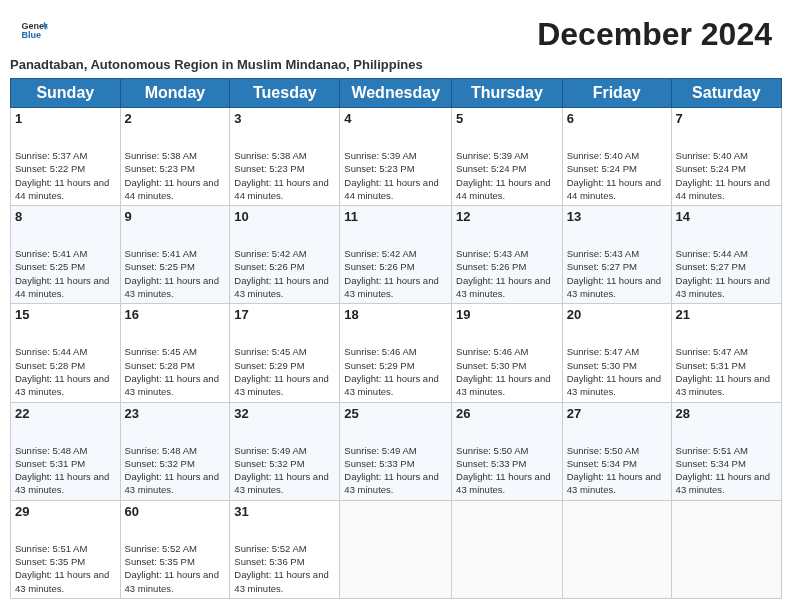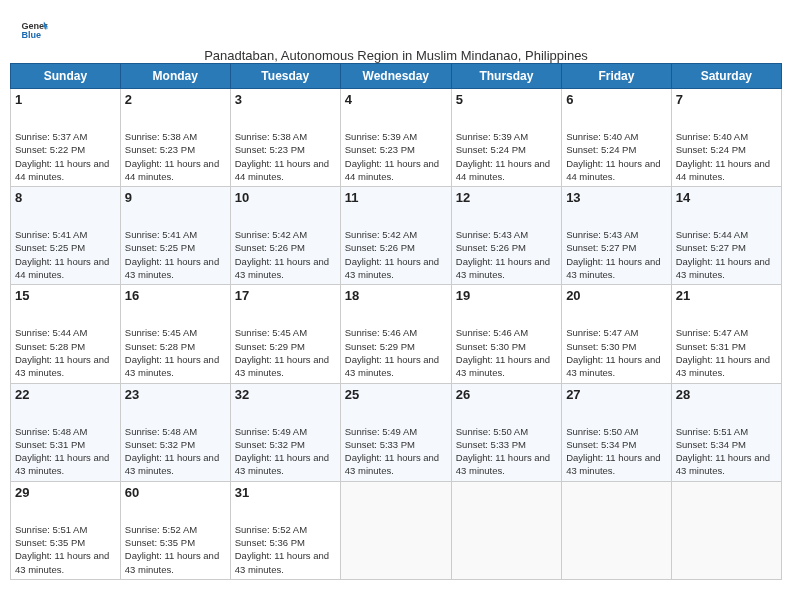--- a/index.html
+++ b/index.html
@@ -26,36 +26,36 @@
       width: 28px;
       height: 28px;
     }
     .month-title {
       font-size: 32px;
       font-weight: bold;
       color: #222;
       text-align: right;
     }
     .subtitle {
-      text-align: center;
       font-size: 13px;
       color: #333;
-      font-weight: 400;
+      margin-bottom: 6px;
+      font-weight: 700;
     }
     .calendar {
       width: 100%;
       border-collapse: collapse;
       font-size: 10px;
     }
     .calendar th {
       background-color: #2a7ab8;
       color: #fff;
       text-align: center;
       padding: 5px 3px;
-      font-size: 12px;
+      font-size: 16px;
       font-weight: bold;
       border: 1px solid #1a5a90;
     }
     .calendar td {
       vertical-align: top;
       border: 1px solid #ccc;
       padding: 3px 4px;
       width: 113px;
       height: 85px;
       background: #fff;
@@ -84,20 +84,21 @@
 
 <div class="header">
   <div class="logo">
     <svg class="logo-icon" viewBox="0 0 40 40" xmlns="http://www.w3.org/2000/svg">
       <text x="2" y="18" font-size="13" font-weight="bold" fill="#333">General</text>
       <text x="2" y="32" font-size="13" font-weight="bold" fill="#1a6ab1">Blue</text>
       <polygon points="34,8 40,16 34,16" fill="#1a6ab1"></polygon>
       <polygon points="34,10 40,18 36,20" fill="#3399dd" opacity="0.7"></polygon>
     </svg>
   </div>
+  <div class="month-title">December 2024</div>
 </div>
 
 <div class="subtitle">Panadtaban, Autonomous Region in Muslim Mindanao, Philippines</div>
 
 <table class="calendar">
   <thead>
     <tr id="days-header">
         <th>Sunday</th>
         <th>Monday</th>
         <th>Tuesday</th>

